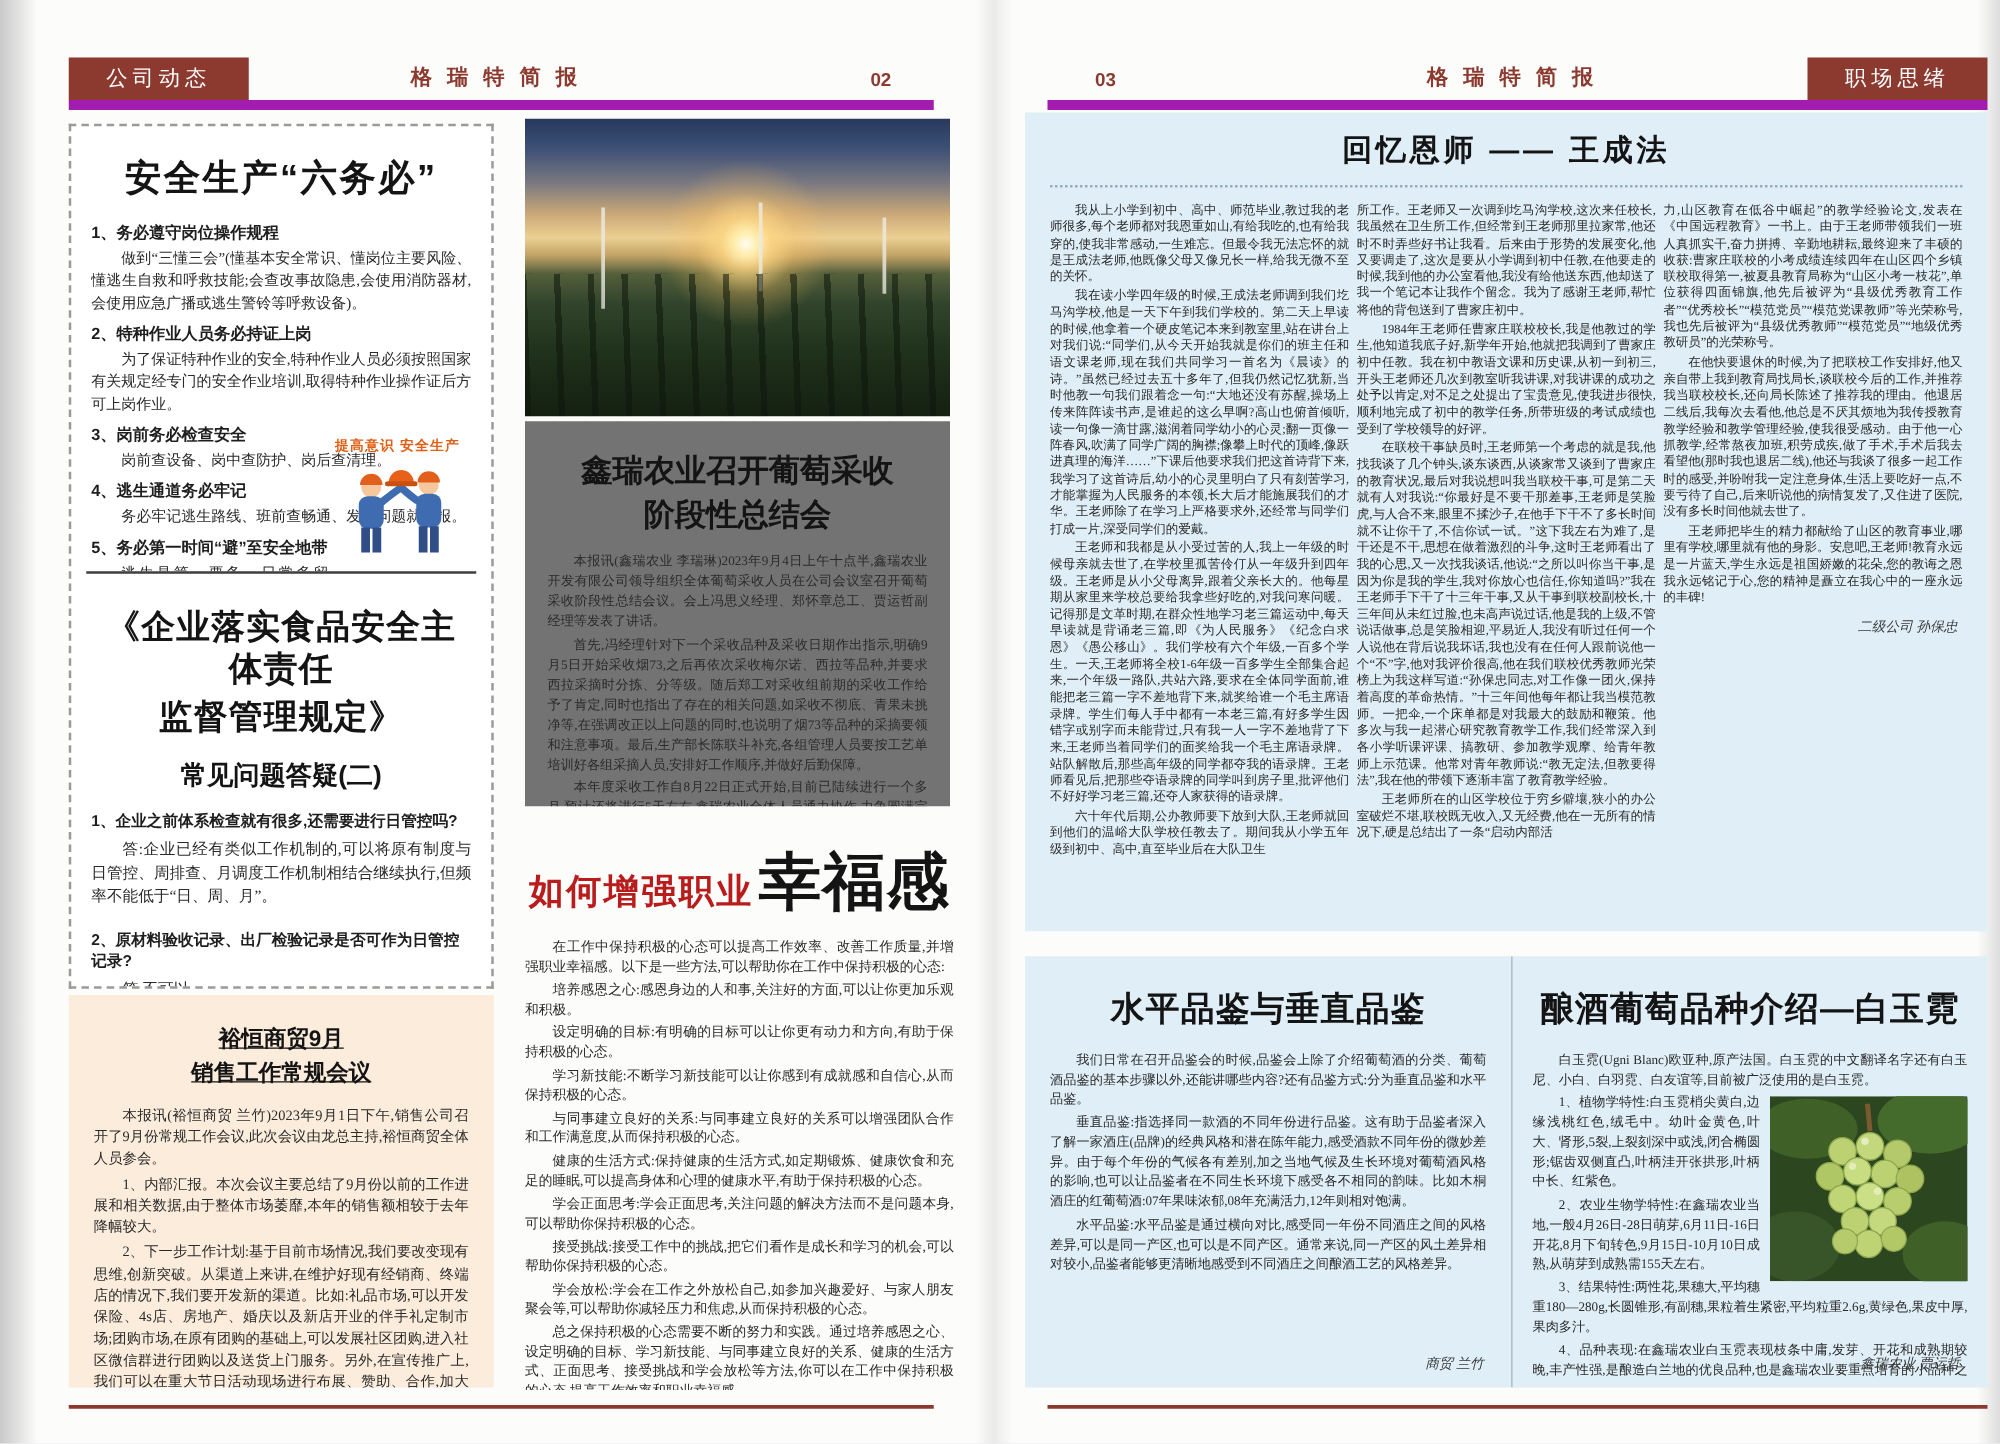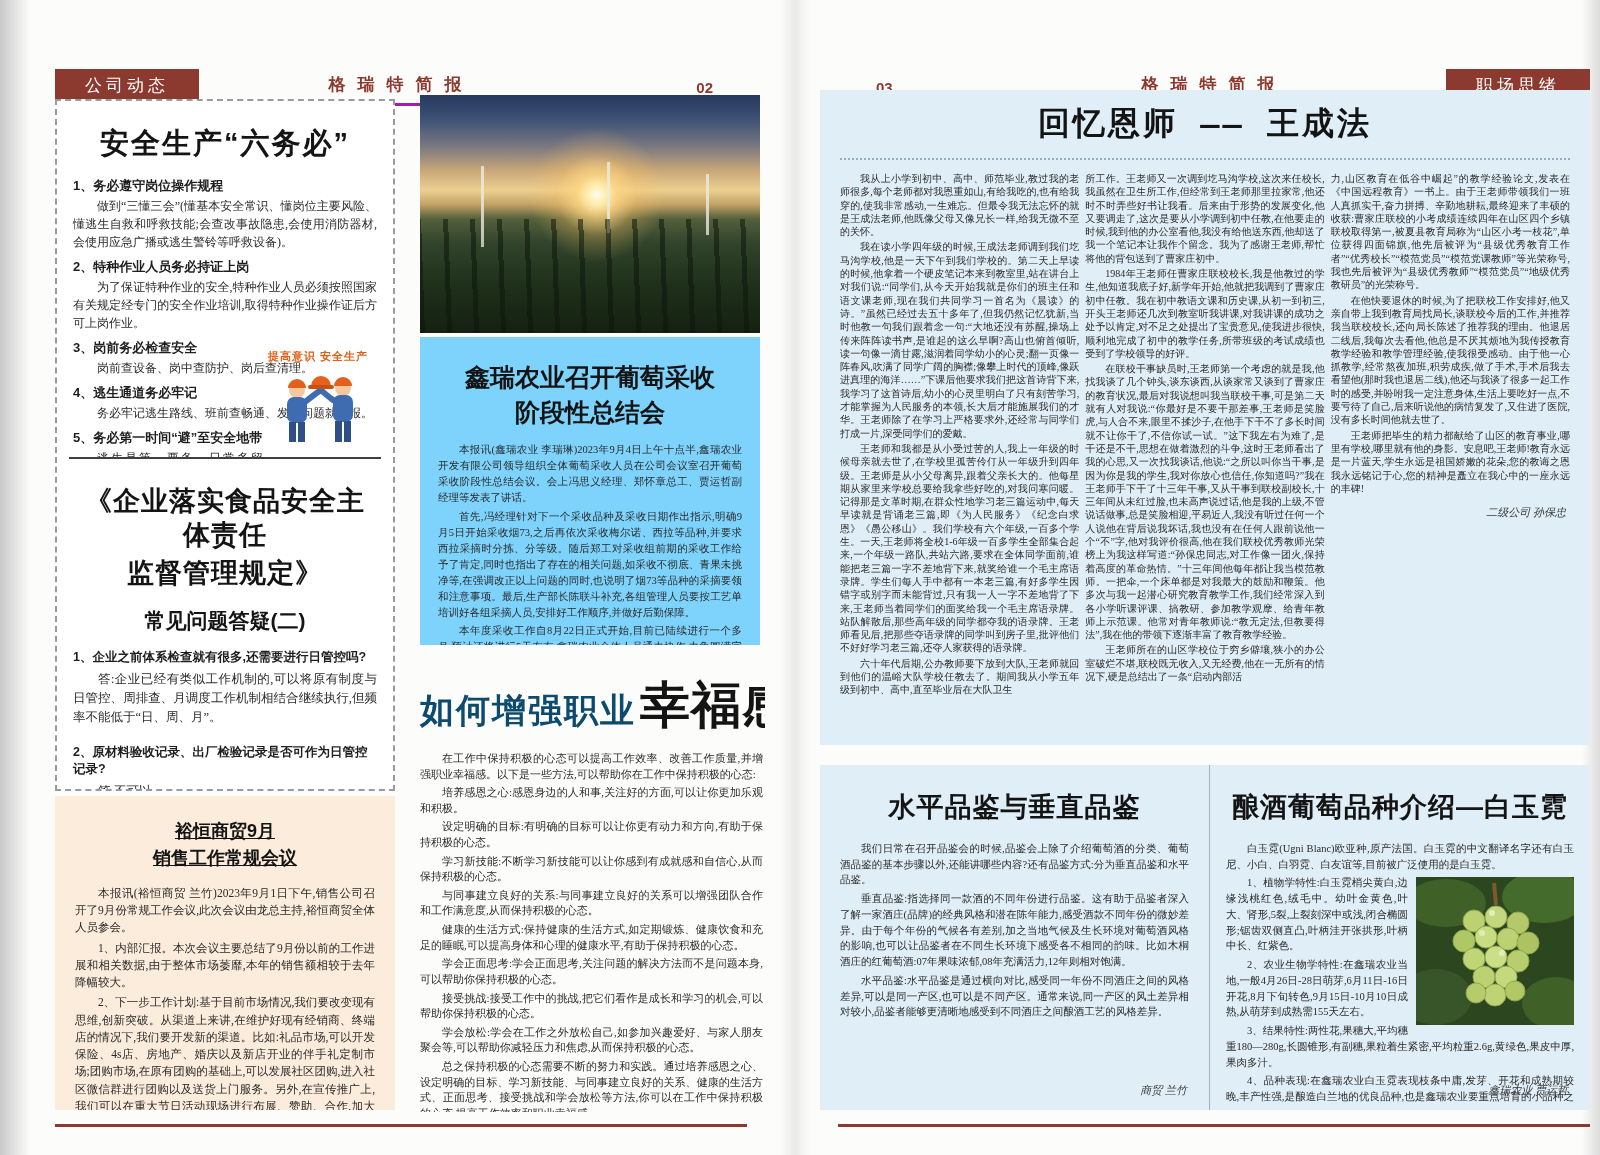--- a/index.html
+++ b/index.html
@@ -4,21 +4,21 @@
 <style>
   html,body{margin:0;padding:0;background:#e9e9e9;}
   .canvas{position:relative;width:1600px;height:1155px;margin:0 auto;background:#fcfcfb;
           font-family:"Liberation Serif","DejaVu Serif",serif;color:#2a2a2a;overflow:hidden;}
   .edge-left{position:absolute;left:0;top:0;width:30px;height:100%;
              background:linear-gradient(90deg,#c9c9c9,rgba(255,255,255,0));}
   .edge-right{position:absolute;right:0;top:0;width:18px;height:100%;
               background:linear-gradient(270deg,#dcdcdc,rgba(255,255,255,0));}
   .gutter{position:absolute;left:780px;top:0;width:30px;height:100%;
           background:linear-gradient(90deg,rgba(0,0,0,0),rgba(0,0,0,.07),rgba(0,0,0,0));}
-  .hdr{position:absolute;top:67px;height:36px;border-bottom:3px solid #a21caf;}
+  .hdr{position:absolute;top:44px;height:36px;border-bottom:8px solid #a21caf;}
   .hdr-left{left:55px;width:692px;}
   .hdr-right{left:838px;width:752px;}
   .hdr .tag{position:absolute;bottom:0;background:#8c3a2f;color:#fff;
             font-family:"Liberation Sans","DejaVu Sans",sans-serif;font-size:17px;
             padding:5px 30px 6px;letter-spacing:4px;}
   .hdr-left .tag{left:0;}
   .hdr-right .tag{right:0;}
   .hdr .masthead{position:absolute;left:0;right:0;bottom:7px;text-align:center;
             font-weight:bold;font-size:17px;letter-spacing:12px;color:#8c3a2f;}
   .hdr .pagenum{position:absolute;bottom:7px;font-weight:bold;font-size:15px;color:#8c3a2f;
@@ -69,39 +69,39 @@
                         rgba(255,196,100,.3) 18%, rgba(255,196,100,0) 30%),
         linear-gradient(180deg,#27395c 0%,#3d5076 10%,#7c7a80 22%,#caa878 32%,#ecd092 40%,
                         #c2a266 46%,#55603c 52%,#34482e 62%,#24381f 80%,#1b2c17 100%);}
   .vine-rows{position:absolute;left:0;bottom:0;width:100%;height:48%;
       background:repeating-linear-gradient(88deg,rgba(12,22,10,.55) 0 5px,rgba(12,22,10,0) 5px 27px),
                  linear-gradient(180deg,rgba(0,0,0,0),rgba(0,0,0,.25));}
   .trellis{position:absolute;left:18%;top:30%;width:3px;height:34%;background:rgba(235,235,225,.8);}
   .trellis.t2{left:55%;top:28%;height:30%;}
   .trellis.t3{left:84%;top:33%;height:26%;}
 
-  .harvest{position:absolute;left:420px;top:337px;width:340px;height:308px;background:#7dd3fc;
+  .harvest{position:absolute;left:420px;top:337px;width:340px;height:308px;background:#737373;
            box-sizing:border-box;padding:18px 18px 0;overflow:hidden;}
   .harvest-title{font-size:25px;line-height:1.3;margin:6px 0 14px;}
   .harvest-body{font-size:10.5px;line-height:1.52;}
 
   .happy{position:absolute;left:418px;top:652px;width:347px;height:460px;box-sizing:border-box;
          padding:6px 2px 0;overflow:hidden;}
   .happy-titlebox{text-align:center;margin:14px 0 12px;white-space:nowrap;}
   .happy-prefix{font-family:"Liberation Sans","DejaVu Sans",sans-serif;font-weight:bold;
-                font-size:34px;color:#0c4a6e;letter-spacing:2px;text-align:right;}
+                font-size:28px;color:#b91c1c;letter-spacing:2px;text-align:right;}
   .happy-emph{font-family:"Liberation Sans","DejaVu Sans",sans-serif;font-weight:bold;
               font-size:50px;color:#141414;letter-spacing:1px;}
   .happy-body{font-size:11px;line-height:1.42;}
 
   
   .memoir{position:absolute;left:820px;top:90px;width:770px;height:655px;background:#dfeef7;
           box-sizing:border-box;overflow:hidden;}
-  .memoir-title{font-size:32px;letter-spacing:3px;padding:16px 0 12px;margin:0 20px;
-                border-bottom:2px dotted #97adbc;font-family:Liberation Mono, monospace;}
+  .memoir-title{font-size:24px;letter-spacing:3px;padding:16px 0 12px;margin:0 20px;
+                border-bottom:2px dotted #97adbc;}
   .memoir-cols{display:flex;gap:6px;padding:12px 20px 0;}
   .memoir-col{flex:1;font-size:10px;line-height:1.33;overflow:hidden;height:552px;}
   .memoir-col .bp{margin:0 0 2px;}
   .memoir-col.cont p:first-child{text-indent:0;}
   .memoir .sig{font-size:11px;margin-top:10px;padding-right:4px;}
 
   
   .bottom-panels{position:absolute;left:820px;top:765px;width:770px;height:345px;background:#dfeef7;
                  display:flex;box-sizing:border-box;overflow:hidden;}
   .panel{position:relative;box-sizing:border-box;padding:16px 20px 0;overflow:hidden;}

